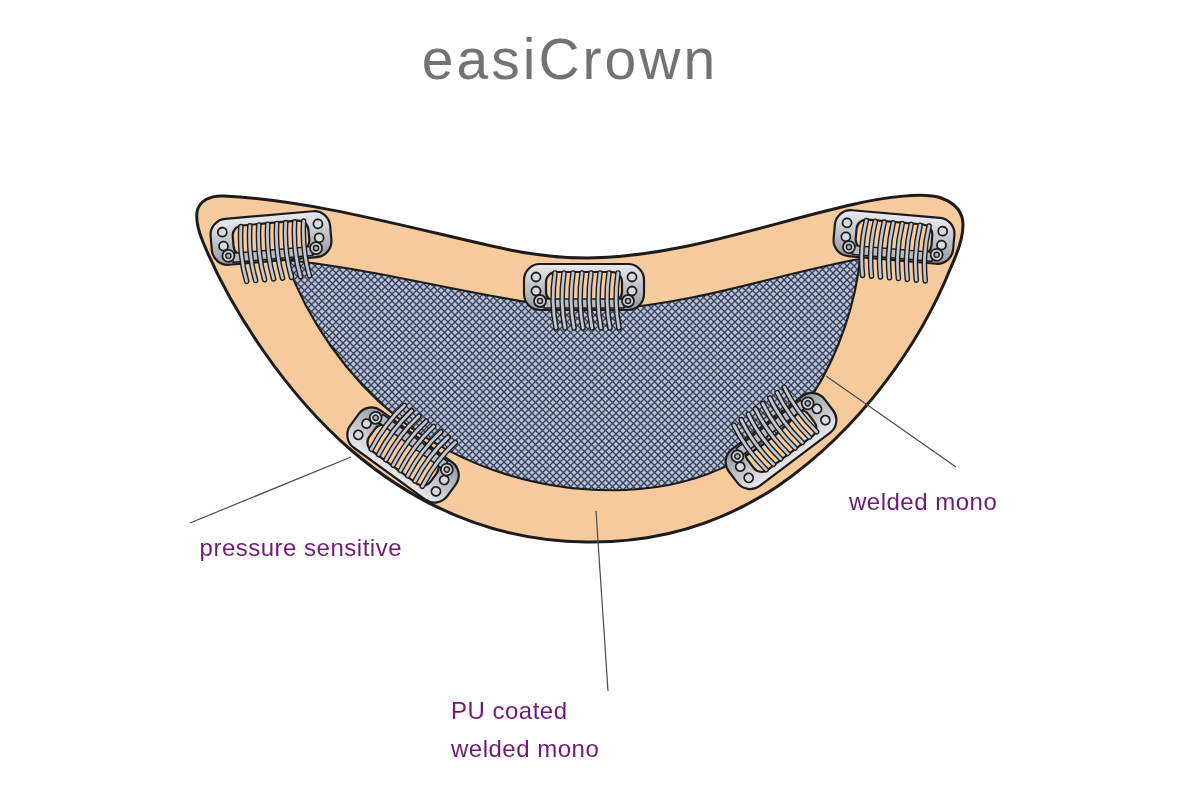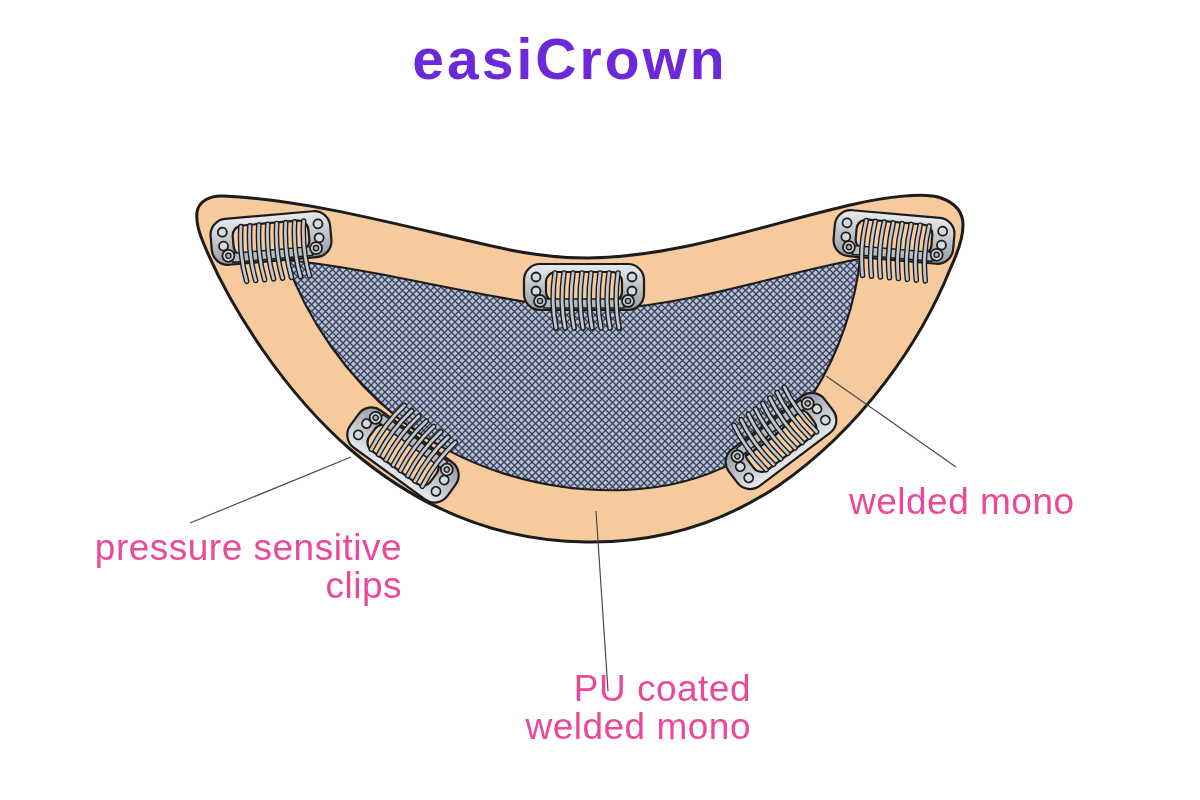--- a/index.html
+++ b/index.html
@@ -21,48 +21,47 @@
     top: 0;
   }
   .title {
     position: absolute;
     top: 26px;
     left: 0;
     width: 1140px;
     text-align: center;
     font-size: 57px;
     letter-spacing: 3px;
-    color: #6d28d9;
+    color: #737373;
     white-space: nowrap;
-    font-weight: bold;
   }
   .label {
     position: absolute;
-    font-size: 37px;
+    font-size: 24px;
     line-height: 38px;
     letter-spacing: 0.5px;
-    color: #ec4899;
+    color: #701a75;
     white-space: nowrap;
   }
   .label span { display: block; }
   #label-clips {
     top: 529px;
     left: 42px;
     width: 360px;
     text-align: right;
   }
   #label-welded {
     top: 483px;
     left: 849px;
   }
   #label-pu {
-    top: 670px;
+    top: 692px;
     left: 451px;
     width: 300px;
-    text-align: right;
+    text-align: left;
   }
 </style>
 </head>
 <body>
 
 <div class="stage">
 
   <svg width="1200" height="800" viewBox="0 0 1200 800">
     <defs>
       <pattern id="mesh" width="7" height="7" patternUnits="userSpaceOnUse">
@@ -138,21 +137,20 @@
     </g>
     <g transform="translate(781,441) rotate(-37) scale(1,-1)">
       <use href="#clipSym"></use>
     </g>
   </svg>
 
   <div class="title">easiCrown</div>
 
   <div class="label" id="label-clips">
     <span>pressure sensitive</span>
-    <span>clips</span>
   </div>
 
   <div class="label" id="label-welded">welded mono</div>
 
   <div class="label" id="label-pu">
     <span>PU coated</span>
     <span>welded mono</span>
   </div>
 
 </div>

